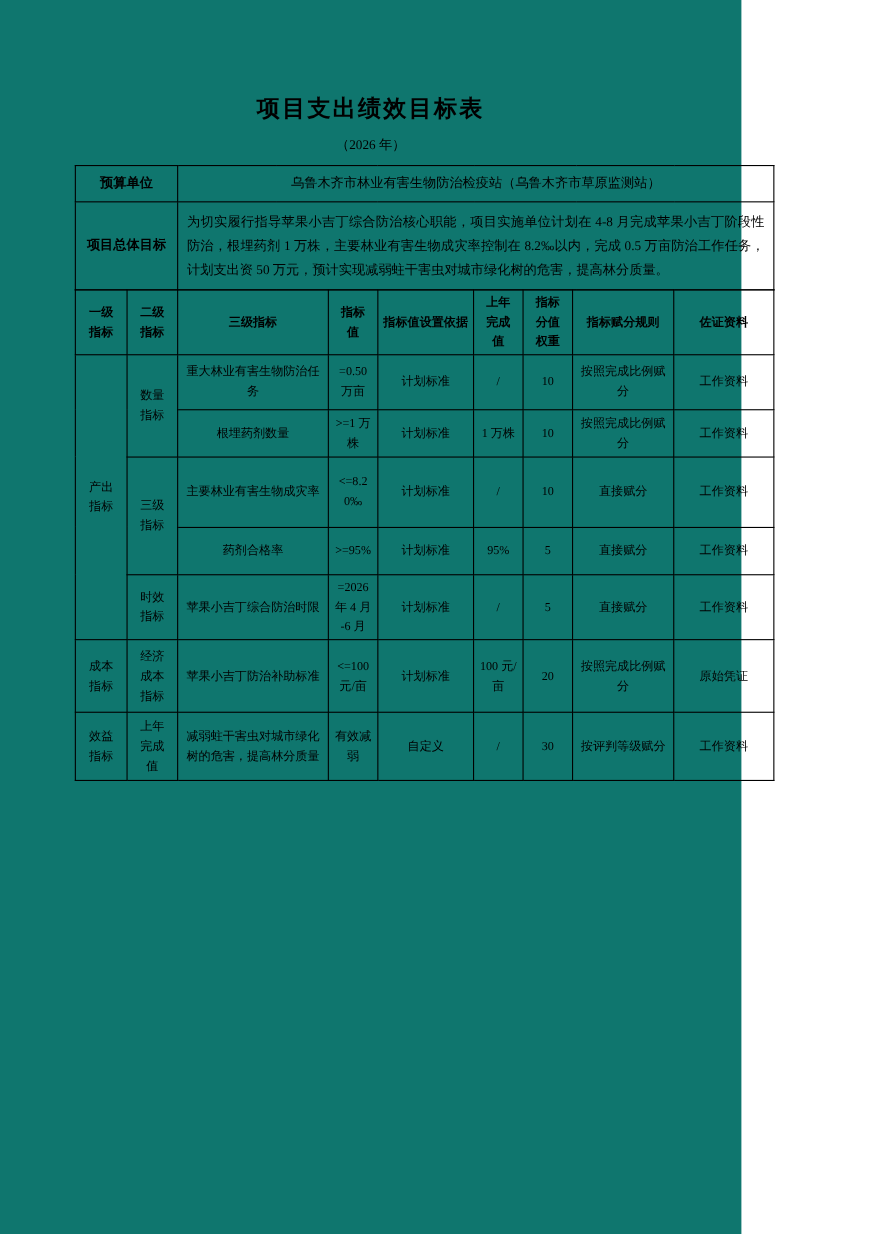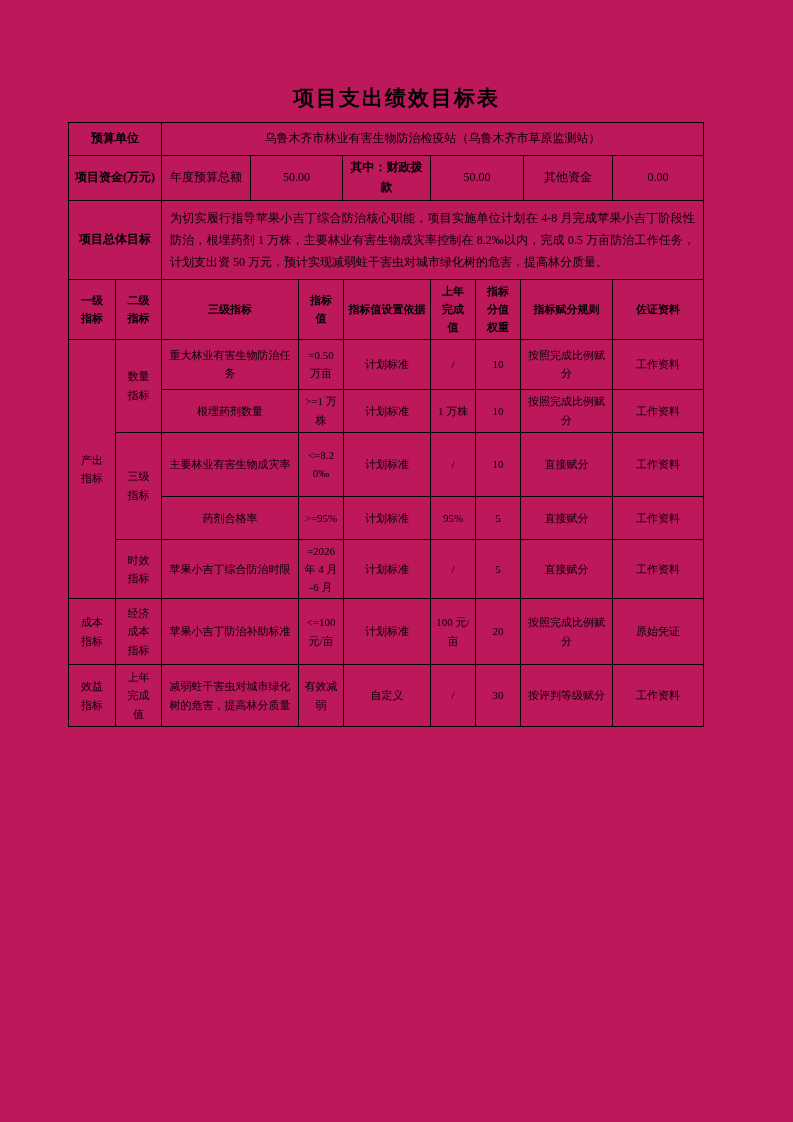--- a/index.html
+++ b/index.html
@@ -4,21 +4,21 @@
 <style>
   * { margin: 0; padding: 0; box-sizing: border-box; }
   html, body { background: #ffffff; }
   body {
     width: 793px; height: 1122px;
     font-family: "Liberation Serif", "DejaVu Serif", serif;
     color: #000;
     position: relative;
     overflow: hidden;
   }
-  .page { position: relative; width: 793px; height: 1122px; background: #be185d; }
+  .page { position: relative; width: 674px; height: 1122px; background: #0f766e; }
 
   .doc-title {
     padding-top: 84px;
     text-align: center;
     font-size: 21px;
     font-weight: bold;
     letter-spacing: 2px;
   }
   .doc-subtitle {
     margin-top: 11px;
@@ -54,46 +54,38 @@
     word-break: normal;
   }
   .narrow { padding: 2px 7px; }   
 </style>
 </head>
 <body>
 
 <div class="page">
 
   <div class="doc-title">项目支出绩效目标表</div>
+  <div class="doc-subtitle">（2026 年）</div>
 
   <div class="tables">
 
     <table id="tbl-info">
       <colgroup>
         <col style="width:93px">
           <col style="width:89px">
           <col style="width:92px">
         <col style="width:88px">
           <col style="width:93px">
           <col style="width:89px">
           <col style="width:91px">
       </colgroup>
       <tbody>
           <tr style="height:33px">
         <td class="bold">预算单位</td>
         <td colspan="6">乌鲁木齐市林业有害生物防治检疫站（乌鲁木齐市草原监测站）</td>
-      </tr>
-      <tr style="height:44px">
-        <td class="bold">项目资金(万元)</td>
-        <td>年度预算总额</td>
-        <td>50.00</td>
-        <td class="bold">其中：财政拨款</td>
-        <td>50.00</td>
-        <td>其他资金</td>
-        <td>0.00</td>
       </tr>
       <tr style="height:66px">
         <td class="bold">项目总体目标</td>
         <td colspan="6" class="goal-text">为切实履行指导苹果小吉丁综合防治核心职能，项目实施单位计划在 4-8 月完成苹果小吉丁阶段性防治，根埋药剂 1 万株，主要林业有害生物成灾率控制在 8.2‰以内，完成 0.5 万亩防治工作任务，计划支出资 50 万元，预计实现减弱蛀干害虫对城市绿化树的危害，提高林分质量。</td>
       </tr>
     </tbody>
       </table>
 
     <table id="tbl-indicators">
       <colgroup>

